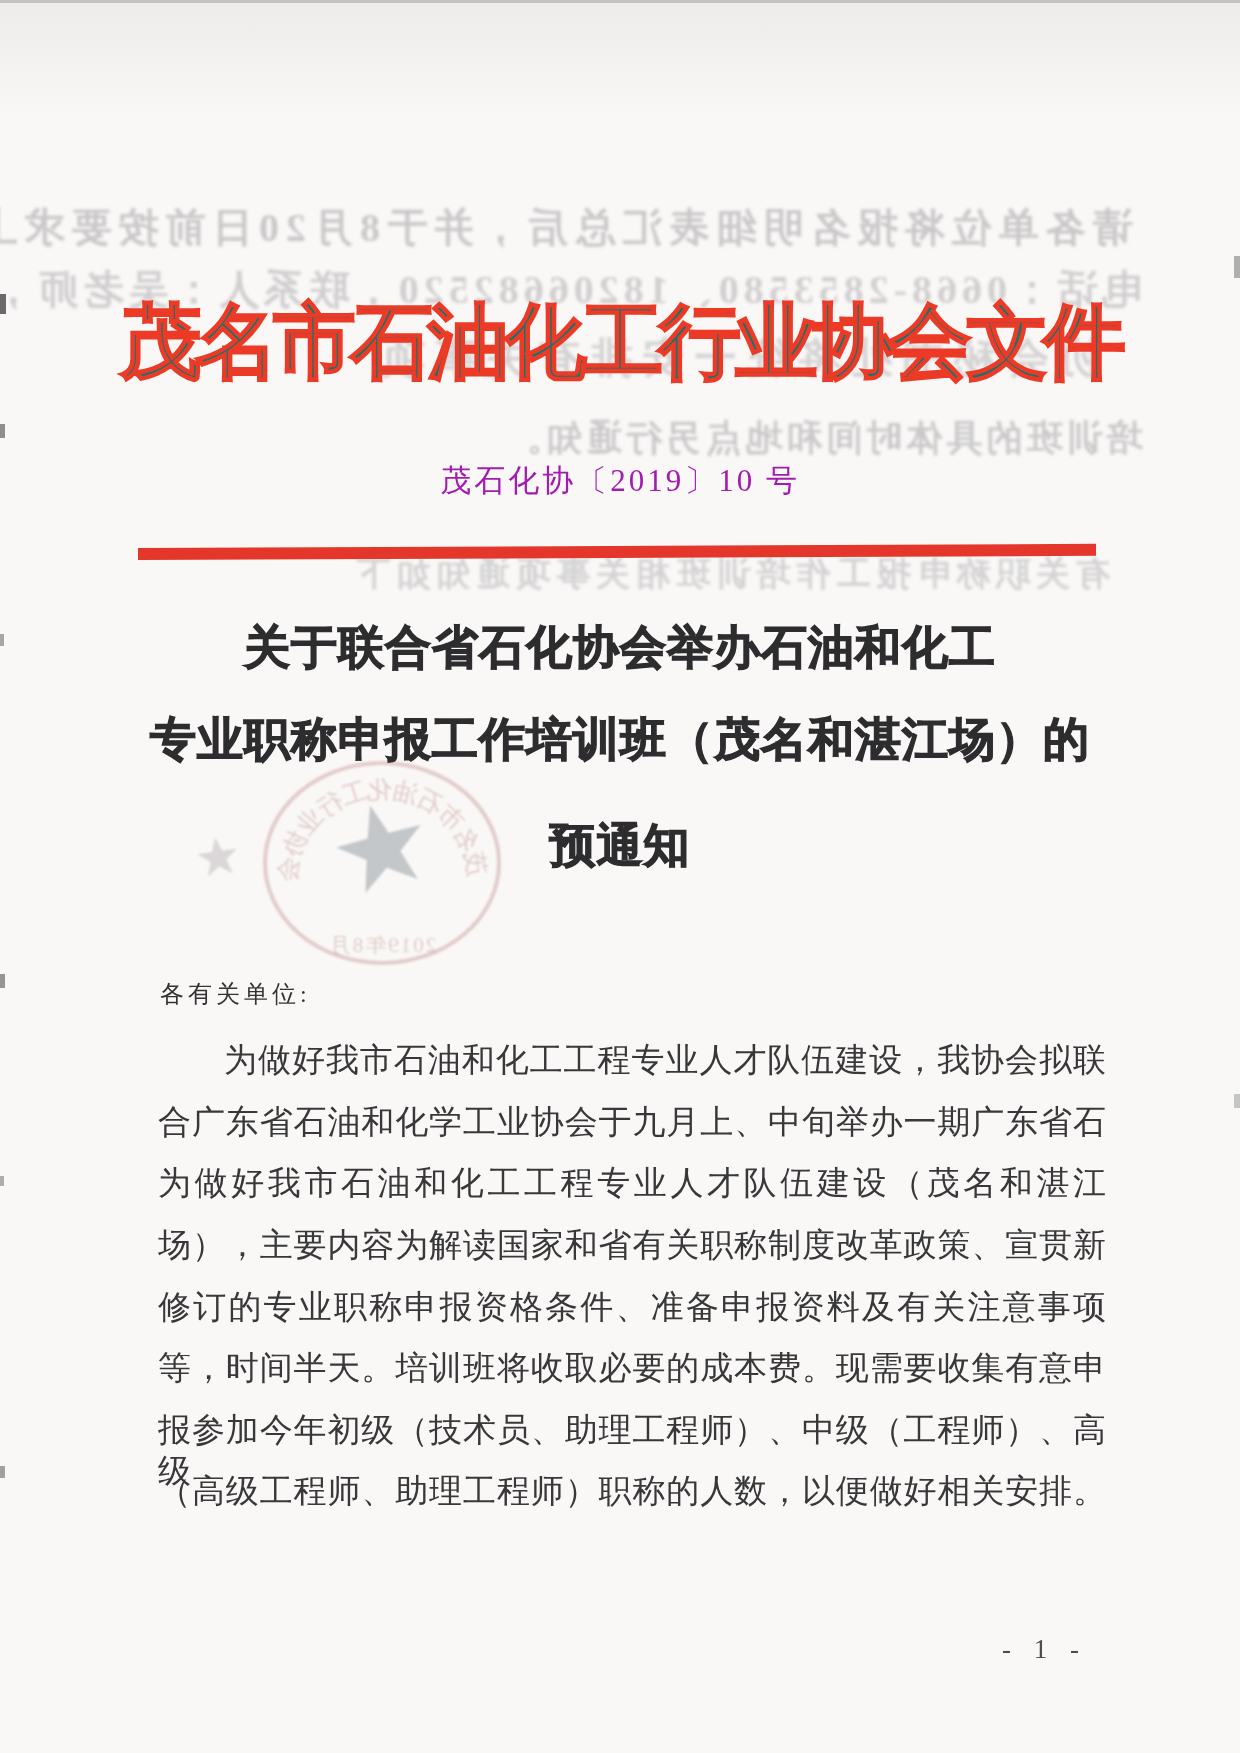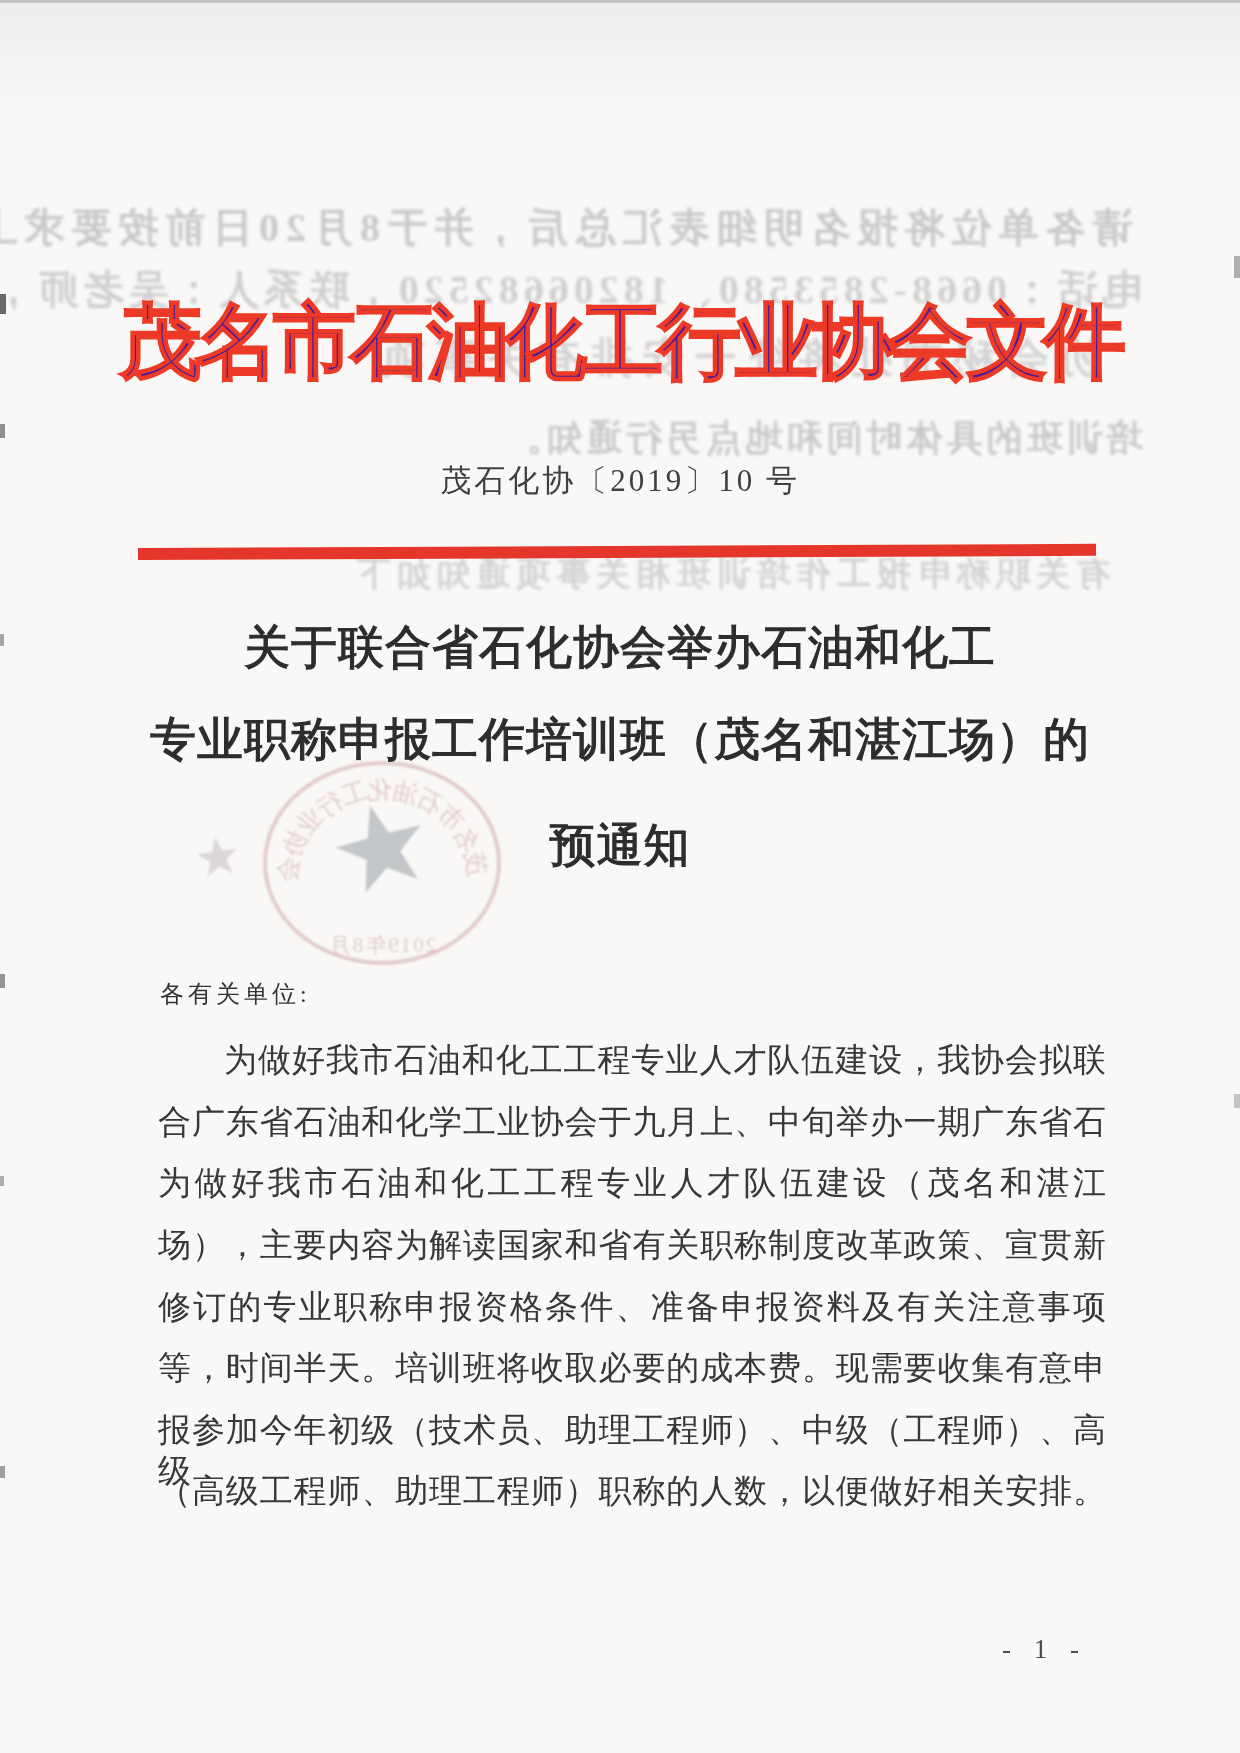--- a/index.html
+++ b/index.html
@@ -27,33 +27,33 @@
   .bleed-under-rule{left:130px;top:551px;width:980px;font-size:34px;letter-spacing:6px;color:rgba(138,135,144,0.33);z-index:2;}
   
   .seal{
     position:absolute;left:196px;top:752px;width:320px;height:224px;z-index:1;
     transform:scaleX(-1);filter:blur(0.8px);pointer-events:none;
   }
   
   .org-header{
     position:absolute;left:0;top:296px;width:100%;margin:0;text-align:center;z-index:3;
     font-size:82px;font-weight:900;letter-spacing:-5px;line-height:1.15;
-    color:#4c1d95;-webkit-text-stroke:2px #ed3a27;
+    color:#0f766e;-webkit-text-stroke:2px #ed3a27;
   }
   .doc-number{
     position:absolute;left:0;top:460px;width:100%;text-align:center;z-index:3;
-    font-size:31px;letter-spacing:3px;color:#404040;
+    font-size:31px;letter-spacing:3px;color:#a21caf;
   }
   .red-rule{
     position:absolute;left:138px;top:548px;width:958px;height:12px;z-index:3;
     background:#e4362a;transform:rotate(-0.25deg);transform-origin:left center;
   }
   .title-line{
     position:absolute;left:0;width:100%;text-align:center;z-index:3;
-    font-size:46px;font-weight:400;color:#2d2d2f;-webkit-text-stroke:1.2px #2d2d2f;
+    font-size:46px;font-weight:700;color:#2d2d2f;-webkit-text-stroke:1.2px #2d2d2f;
     letter-spacing:1px;line-height:1.2;
   }
   .title-1{top:620px;}
   .title-2{top:712px;}
   .title-3{top:818px;}
   .salutation{
     position:absolute;left:160px;top:978px;z-index:3;
     font-size:24px;color:#333336;letter-spacing:4px;
   }
   .body-line{

